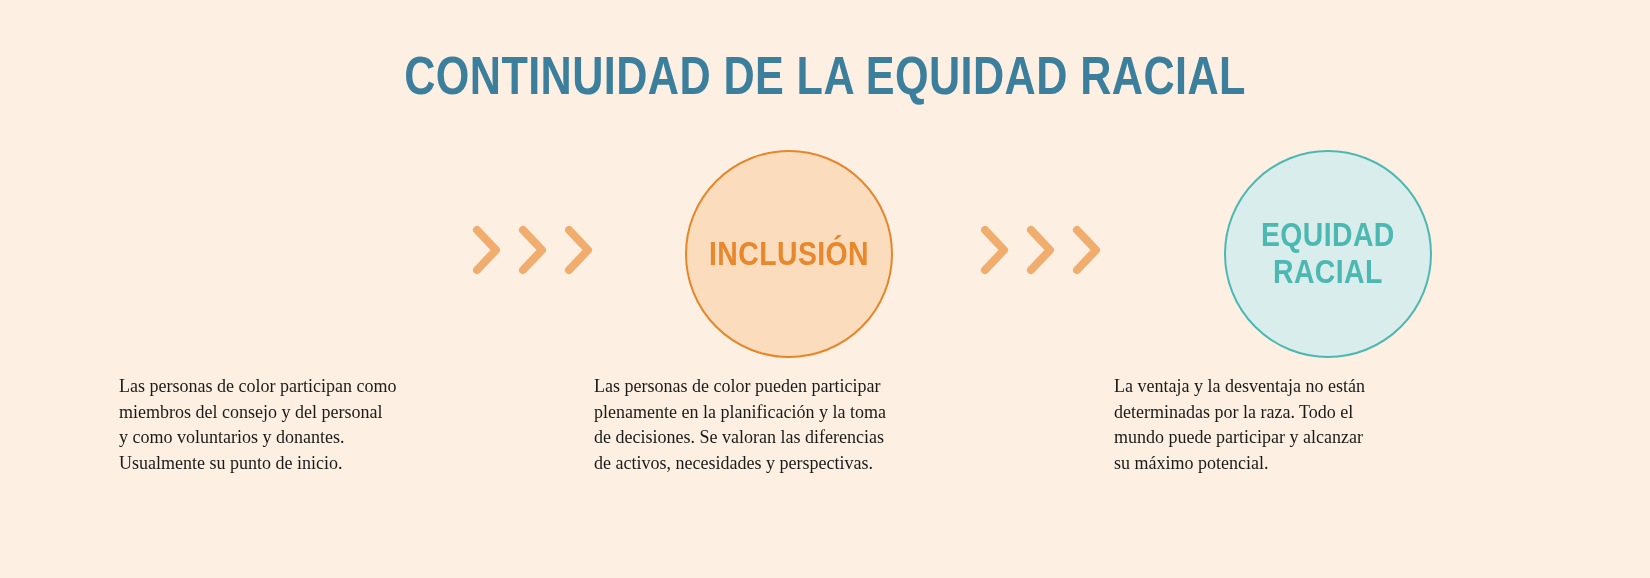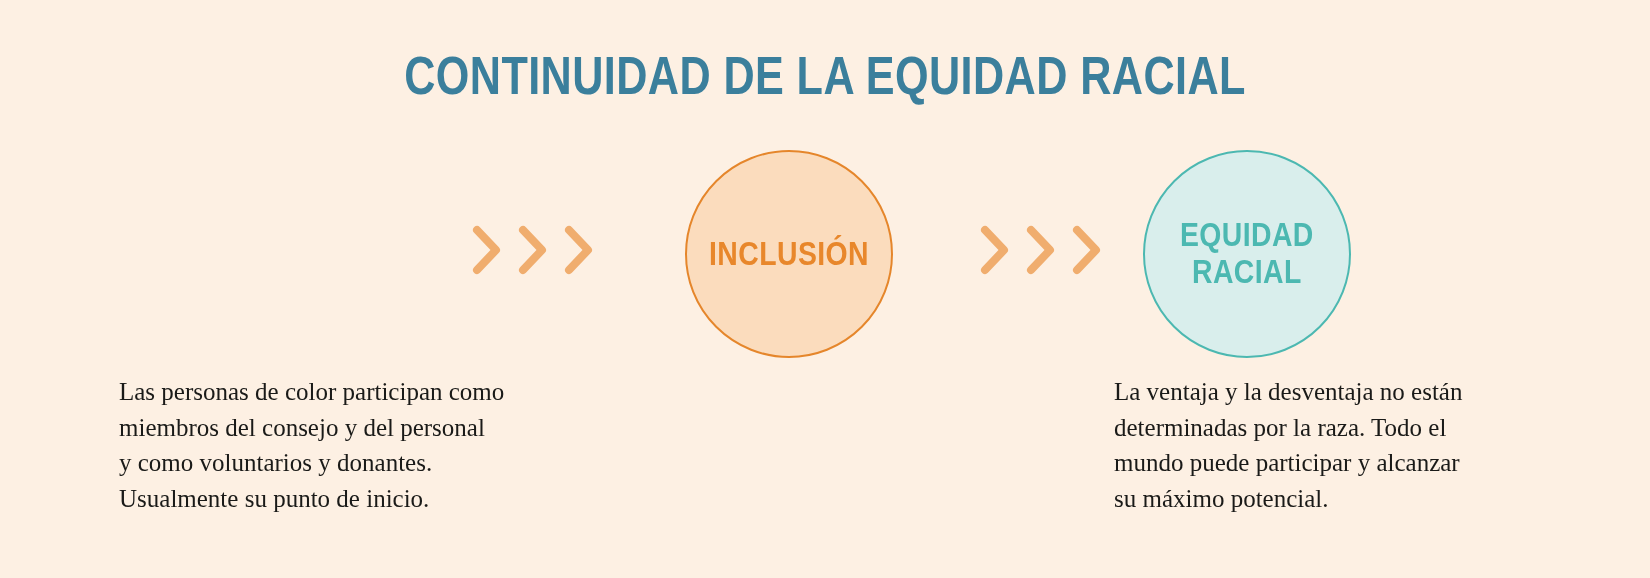--- a/index.html
+++ b/index.html
@@ -81,21 +81,21 @@
 
   #circle-inclusion {
     left: 685px;
     background: #fbdcbd;
     border-color: #e5862b;
     align-items: center;
   }
   #circle-inclusion .clabel { color: #e8872b; }
 
   #circle-equidad {
-    left: 1143px;
+    left: 1224px;
     background: #d9eeec;
     border-color: #4cb8b1;
   }
   #circle-equidad .clabel { color: #4cb8b1; }
 
   
   .chevrons {
     position: absolute;
     top: 72px;
     display: flex;
@@ -103,21 +103,21 @@
     gap: 12px;
   }
   #chevrons-1 { left: 470px; }
   #chevrons-2 { left: 978px; }
   .chev { display: block; }
 
   
   .desc {
     position: absolute;
     font-family: "Liberation Serif", serif;
-    font-size: 25px;
+    font-size: 18px;
     line-height: 1.42;
     color: #1a1a18;
     white-space: pre-line;
   }
   #desc-diversidad { left: 119px; top: 374px; width: 400px; }
   #desc-inclusion  { left: 594px; top: 374px; width: 400px; }
   #desc-equidad    { left: 1114px; top: 374px; width: 360px; }
 </style>
 </head>
 <body>
@@ -162,19 +162,23 @@
 RACIAL</span>
     </div>
 
   </div>
 
   <div class="desc" id="desc-diversidad">Las personas de color participan como
 miembros del consejo y del personal
 y como voluntarios y donantes.
 Usualmente su punto de inicio.</div>
 
+  <div class="desc" id="desc-inclusion">Las personas de color pueden participar
+plenamente en la planificación y la toma
+de decisiones. Se valoran las diferencias
+de activos, necesidades y perspectivas.</div>
 
   <div class="desc" id="desc-equidad">La ventaja y la desventaja no están
 determinadas por la raza. Todo el
 mundo puede participar y alcanzar
 su máximo potencial.</div>
 
 </div>
 
 </body></html>

